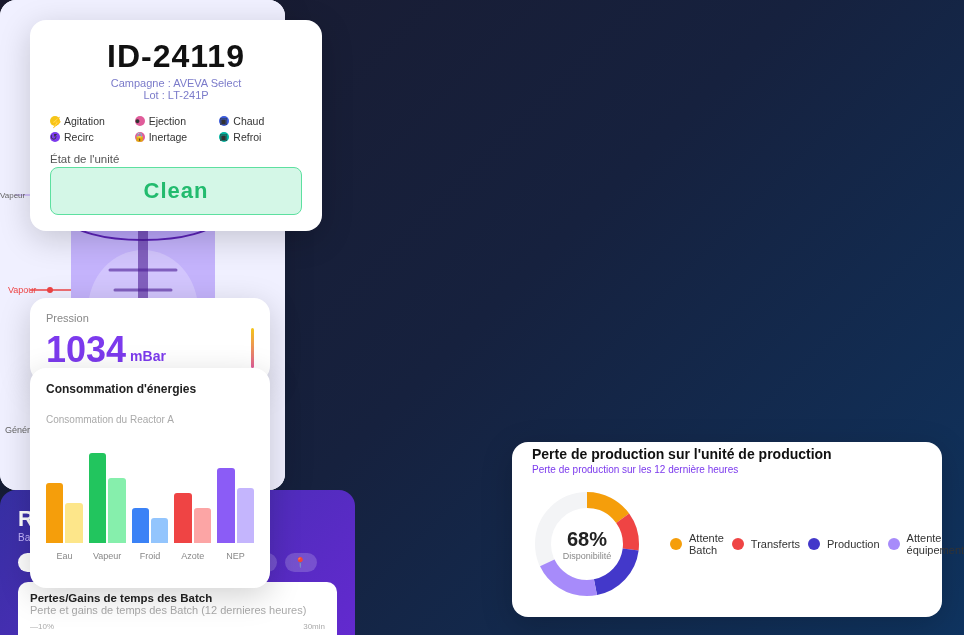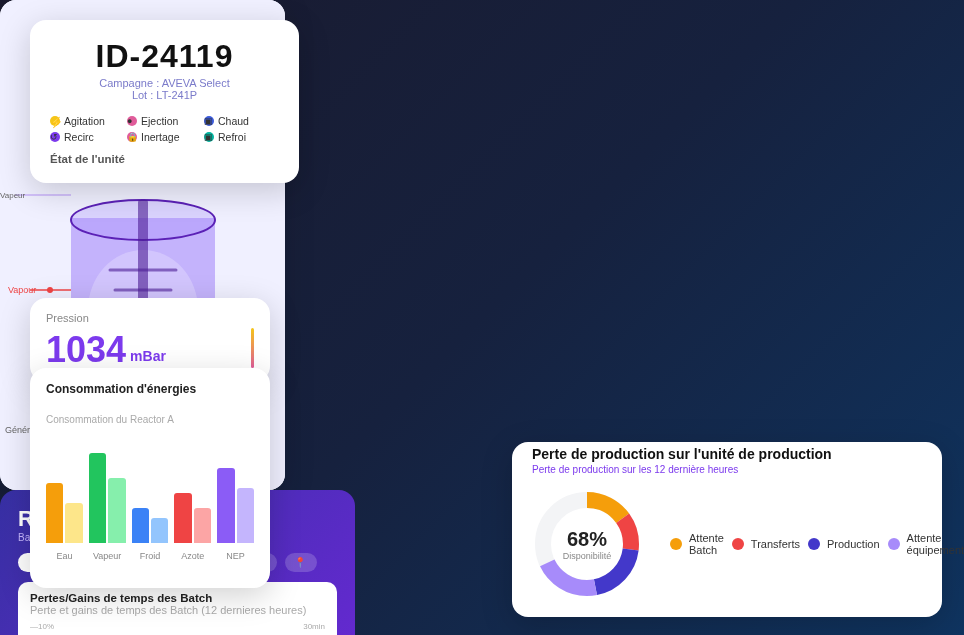--- a/index.html
+++ b/index.html
@@ -23,21 +23,21 @@
       background: #fff;
       border-radius: 16px;
       box-shadow: 0 8px 32px rgba(0,0,0,0.18);
       position: absolute;
     }
 
     
     .card-id {
       left: 30px;
       top: 20px;
-      width: 269px;
+      width: 292px;
       padding: 18px 20px 16px;
     }
 
     .id-main {
       text-align: center;
       font-size: 32px;
       font-weight: 900;
       color: #111;
       letter-spacing: 1px;
     }
@@ -75,21 +75,21 @@
     }
     .dot-yellow { background: #f5c518; }
     .dot-blue { background: #3b5bdb; }
     .dot-purple { background: #7c3aed; }
     .dot-teal { background: #00b4a0; }
 
     .etat-label {
       font-size: 11.5px;
       color: #555;
       margin-bottom: 2px;
-      font-weight: 700;
+      font-weight: 400;
     }
     .clean-badge {
       background: #d4f7e7;
       border: 1.5px solid #5de0a0;
       border-radius: 8px;
       text-align: center;
       padding: 10px 0;
       font-size: 22px;
       font-weight: 700;
       color: #22bb6e;
@@ -364,20 +364,21 @@
         <span class="tag-dot" style="background:#e05c9a;font-size:9px">🔒</span>
         <span>Inertage</span>
       </div>
       <div class="id-tag">
         <span class="tag-dot dot-teal" style="font-size:9px">▣</span>
         <span>Refroi</span>
       </div>
     </div>
 
     <div class="etat-label">État de l'unité</div>
+    <div class="clean-badge">Clean</div>
   </div>
 
   <div class="card card-pression">
     <div class="pression-label">Pression</div>
     <div class="pression-row">
       <div class="pression-value">1034</div>
       <div class="pression-unit">mBar</div>
       <div class="pression-bar"></div>
     </div>
   </div>

